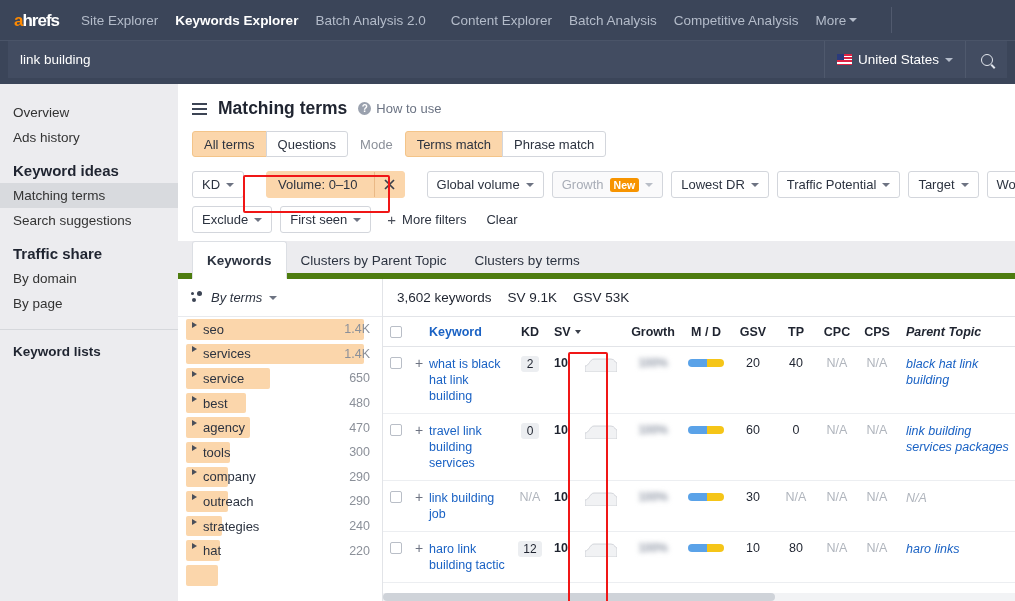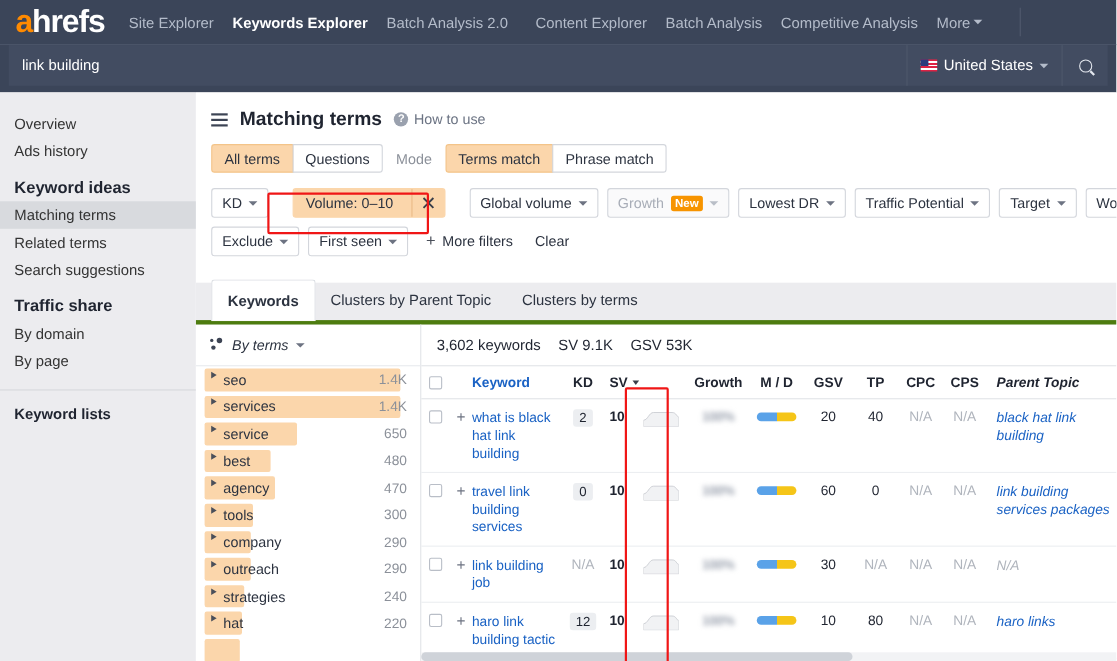--- a/index.html
+++ b/index.html
@@ -8,21 +8,21 @@
     font-family: "Liberation Sans", sans-serif;
     font-size:13px; color:#333; background:#fff;
   }
   .app { width:1015px; height:601px; position:relative; display:flex; flex-direction:column; }
 
   
   .topbar {
     height:40px; background:#3b4559; display:flex; align-items:center;
     padding-left:14px; flex:0 0 40px;
   }
-  .logo { font-size:29px; font-weight:bold; letter-spacing:-1px; margin-right:22px; line-height:1; }
+  .logo { font-size:17px; font-weight:bold; letter-spacing:-1px; margin-right:22px; line-height:1; }
   .logo .a { color:#ff8a00; }
   .logo .rest { color:#ffffff; }
   .nav { display:flex; align-items:center; gap:17px; }
   .nav-item { color:#b4bcca; font-size:13.5px; white-space:nowrap; cursor:pointer; }
   .nav-item.active { color:#ffffff; font-weight:bold; }
   .nav-more { color:#b4bcca; font-size:13.5px; display:flex; align-items:center; gap:3px; cursor:pointer;}
   .caret-w { width:0;height:0;border-left:4px solid transparent;border-right:4px solid transparent;border-top:4px solid #b4bcca; display:inline-block;}
   .nav-divider { width:1px; height:26px; background:#515a6e; margin-left:17px; }
 
   
@@ -101,21 +101,21 @@
   .fbtn.act .lbl { padding:0 10px 0 11px; }
   .fbtn.act .xdiv { border-left:1px solid #eab986; padding:0 9px; height:100%; display:flex; align-items:center; }
   .caret { width:0;height:0;border-left:4px solid transparent;border-right:4px solid transparent;border-top:4px solid #6d7382; }
   .caret.lite { border-top-color:#b9bec7; }
   .badge-new { background:#f79400; color:#fff; font-size:10.5px; font-weight:bold; border-radius:2.5px; padding:1px 4px; }
   .plus-f { color:#4a4f5a; font-size:15px; line-height:1; }
   .link-txt { font-size:13px; color:#2c3340; cursor:pointer; }
   .hl-red { position:absolute; border:2.5px solid #f01616; border-radius:2px; pointer-events:none; }
 
   
-  .tabstrip { border-bottom:4px solid #4d7c0f; background:#ececef; display:flex; align-items:flex-end; height:38px; padding-left:14px; margin-top:16px;}
+  .tabstrip { border-bottom:6px solid #4d7c0f; background:#ececef; display:flex; align-items:flex-start; height:38px; padding-left:14px; margin-top:0;}
   .tab { padding:0 14px; height:38px; display:flex; align-items:center; font-size:13.5px; color:#2c3340; cursor:pointer; }
   .tab.on { background:#fff; border:1px solid #dcdfe4; border-bottom:1px solid #fff; border-radius:3px 3px 0 0; margin-bottom:-1px; font-weight:bold; }
 
   
   .content { flex:1; display:flex; min-height:0; }
   .terms-pane { width:205px; flex:0 0 205px; border-right:1px solid #e2e4e8; display:flex; flex-direction:column; }
   .byterms { display:flex; align-items:center; gap:7px; padding:11px 0 11px 13px; font-size:13px; color:#2c3340; cursor:pointer;font-style:italic;}
   .dots { width:13px; height:13px; position:relative; flex:0 0 13px; }
   .dots i { position:absolute; border-radius:50%; background:#3c4454; display:block;}
   .dots i:nth-child(1){ width:3px;height:3px; left:0; top:1px;}
@@ -194,21 +194,20 @@
     </div>
   </div>
 
   <div class="body">
 
     <div class="sidebar">
       <div class="sb-link">Overview</div>
       <div class="sb-link">Ads history</div>
       <div class="sb-head">Keyword ideas</div>
       <div class="sb-link active">Matching terms</div>
-      <div class="sb-link">Related terms</div>
       <div class="sb-link">Search suggestions</div>
       <div class="sb-head">Traffic share</div>
       <div class="sb-link">By domain</div>
       <div class="sb-link">By page</div>
       <div class="sb-sep"></div>
       <div class="sb-head2">Keyword lists</div>
     </div>
 
     <div class="main">
 

